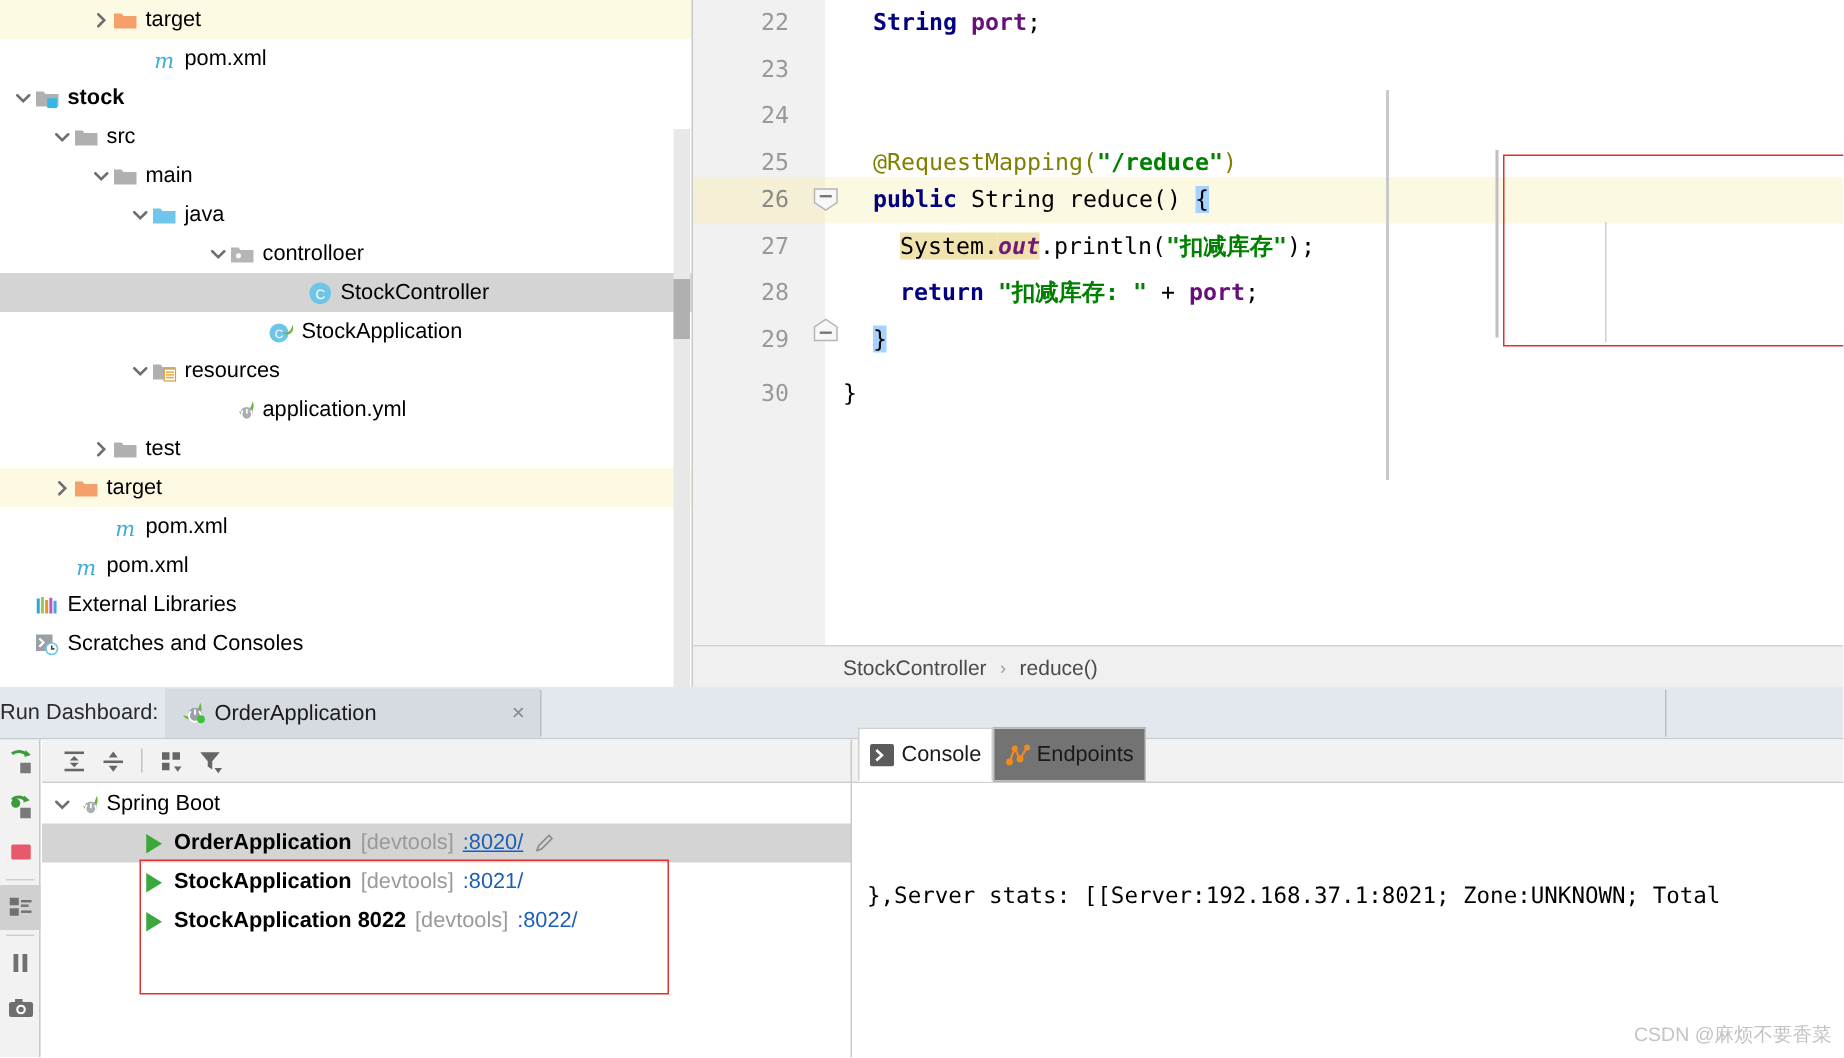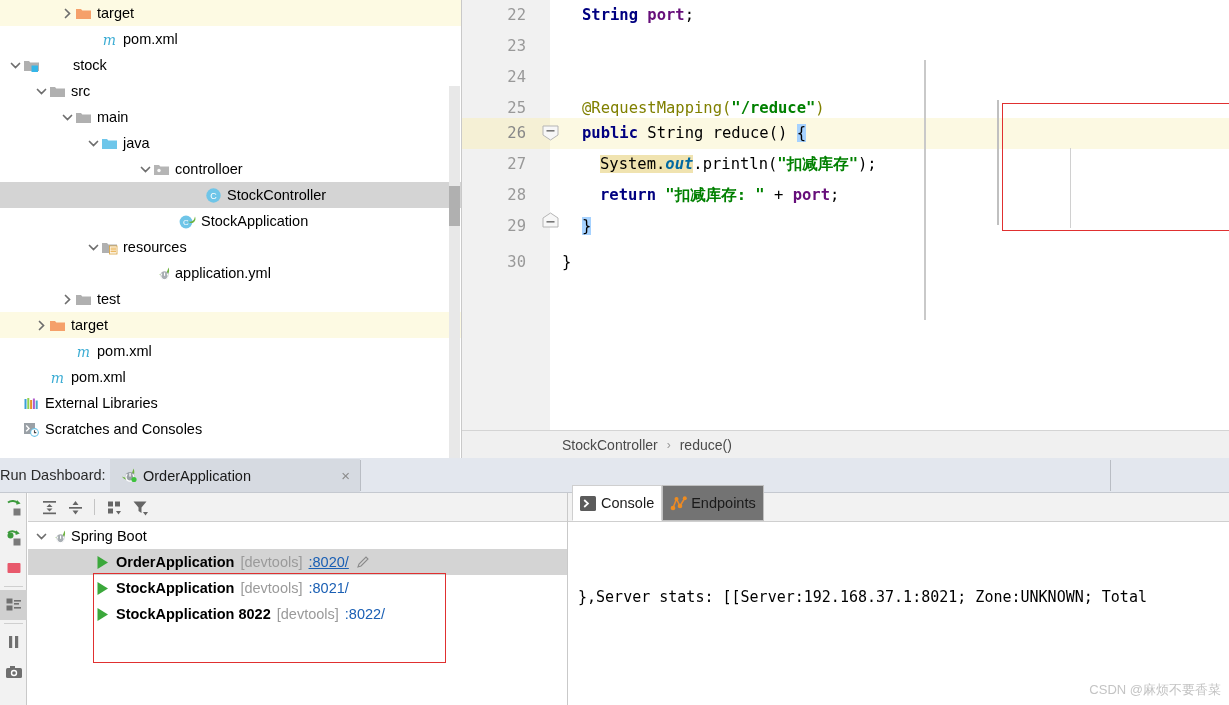--- a/index.html
+++ b/index.html
@@ -26,21 +26,21 @@
   .tree-row.hl  { background: #fdfae3; }
   .arrow {
     width: 15px; height: 26px; flex: 0 0 15px;
     display: inline-flex; align-items: center; justify-content: center;
     color: #6e6e6e;
   }
   .arrow svg { display: block; }
   .ticon { flex: 0 0 auto; display: inline-flex; align-items: center;
            justify-content: center; margin-right: 5px; }
   .tlabel { font-size: 14.5px; }
-  .tlabel.b { font-weight: normal; margin-left: 28px; }
+  .tlabel.b { font-weight: bold; }
 
   
   #tree-scroll-track {
     position: absolute; right: 2px; top: 86px; width: 11px; height: 372px;
     background: #e8e8e8;
   }
   #tree-scroll-thumb {
     position: absolute; right: 2px; top: 186px; width: 11px; height: 40px;
     background: #b0b0b0;
   }
@@ -74,21 +74,21 @@
     white-space: pre; color: #000;
   }
   #line-hl {
     position: absolute; left: 88px; right: 0; top: 118px; height: 31px;
     background: #fcf9e2;
   }
   .kw   { color: #000080; font-weight: bold; }
   .str  { color: #008000; font-weight: bold; }
   .ann  { color: #808000; }
   .fld  { color: #660e7a; font-weight: bold; }
-  .stat { color: #0369a1; font-style: italic; font-weight: bold; }
+  .stat { color: #701a75; font-style: italic; font-weight: bold; }
   .hlbg { background: #f0e3b0; }
   .selbg{ background: #a6d2ff; }
 
   
   #code-redbox {
     position: absolute; left: 540px; top: 103px; width: 360px; height: 128px;
     border: 1.4px solid #e03030; pointer-events: none;
   }
   
   .fold {

